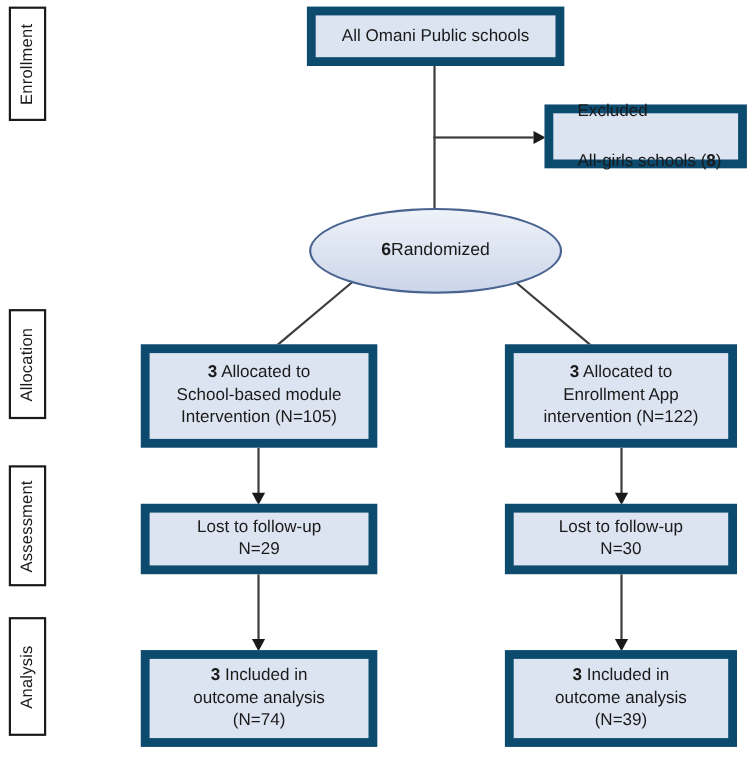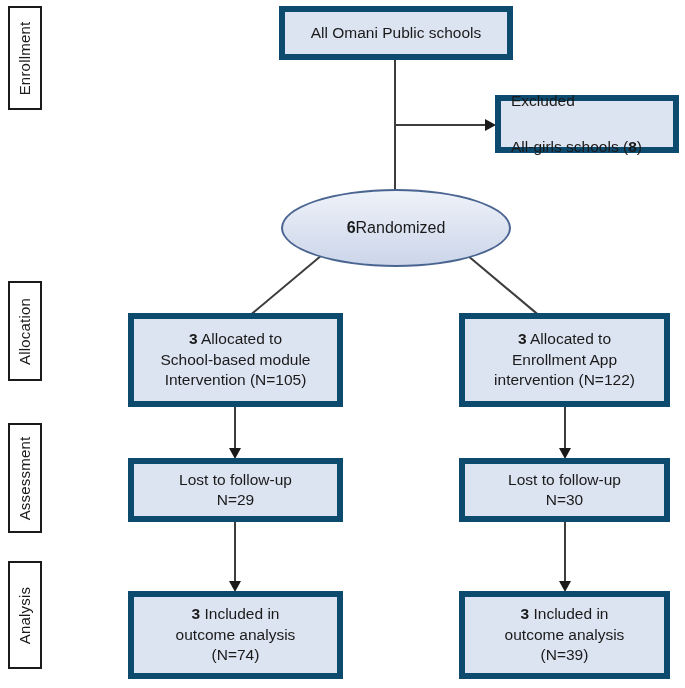--- a/index.html
+++ b/index.html
@@ -31,35 +31,35 @@
     white-space: nowrap;
     font-size: 15px;
     color: #1a1a1a;
     letter-spacing: 0.2px;
   }
 
   
   .node {
     position: absolute;
     box-sizing: border-box;
-    border: 6px solid #0c4a6e;
+    border: 8px solid #0c4a6e;
     background: #dce3f1;
     display: flex;
     flex-direction: column;
     align-items: center;
     justify-content: center;
     font-size: 15.5px;
     color: #1a1a1a;
     line-height: 1.32;
     padding: 2px 6px;
     z-index: 3;
   }
   .node.left-align {
     align-items: flex-start;
-    padding-left: 10px;
+    padding-left: 22px;
     gap: 25px;
   }
   .node .ln {
     white-space: nowrap;
   }
   .node .b {
     font-weight: bold;
   }
 
   

